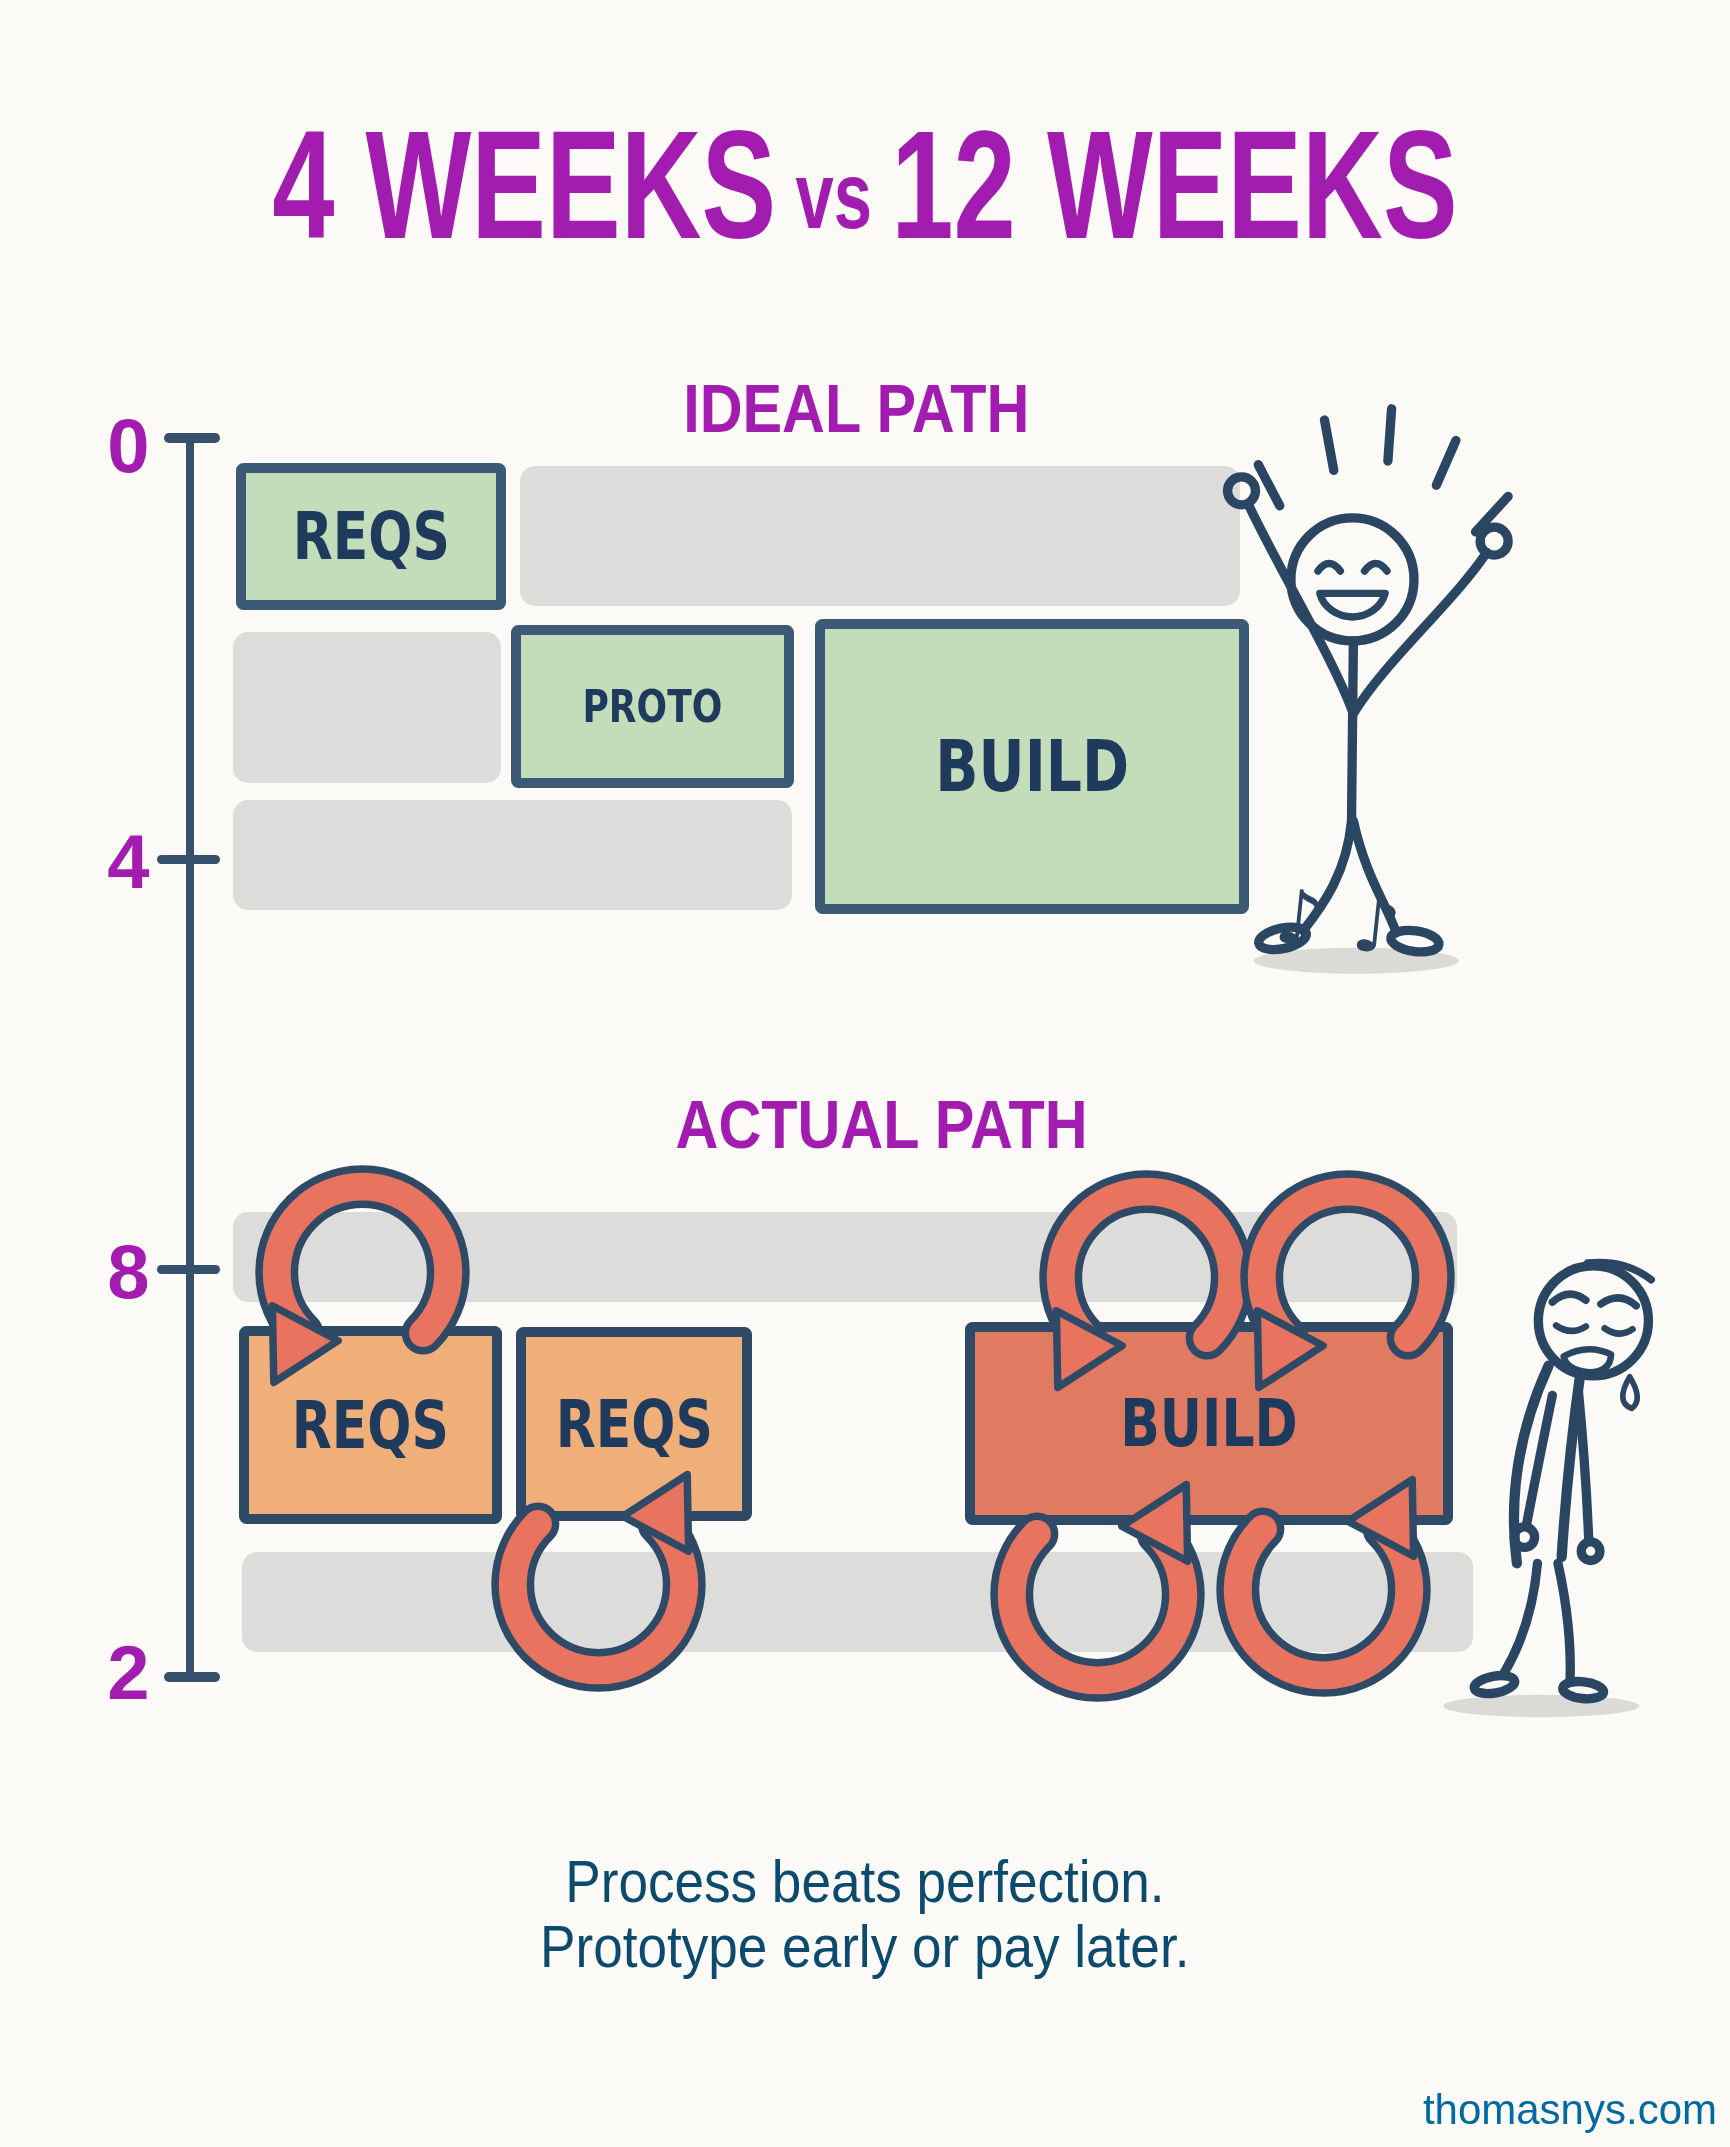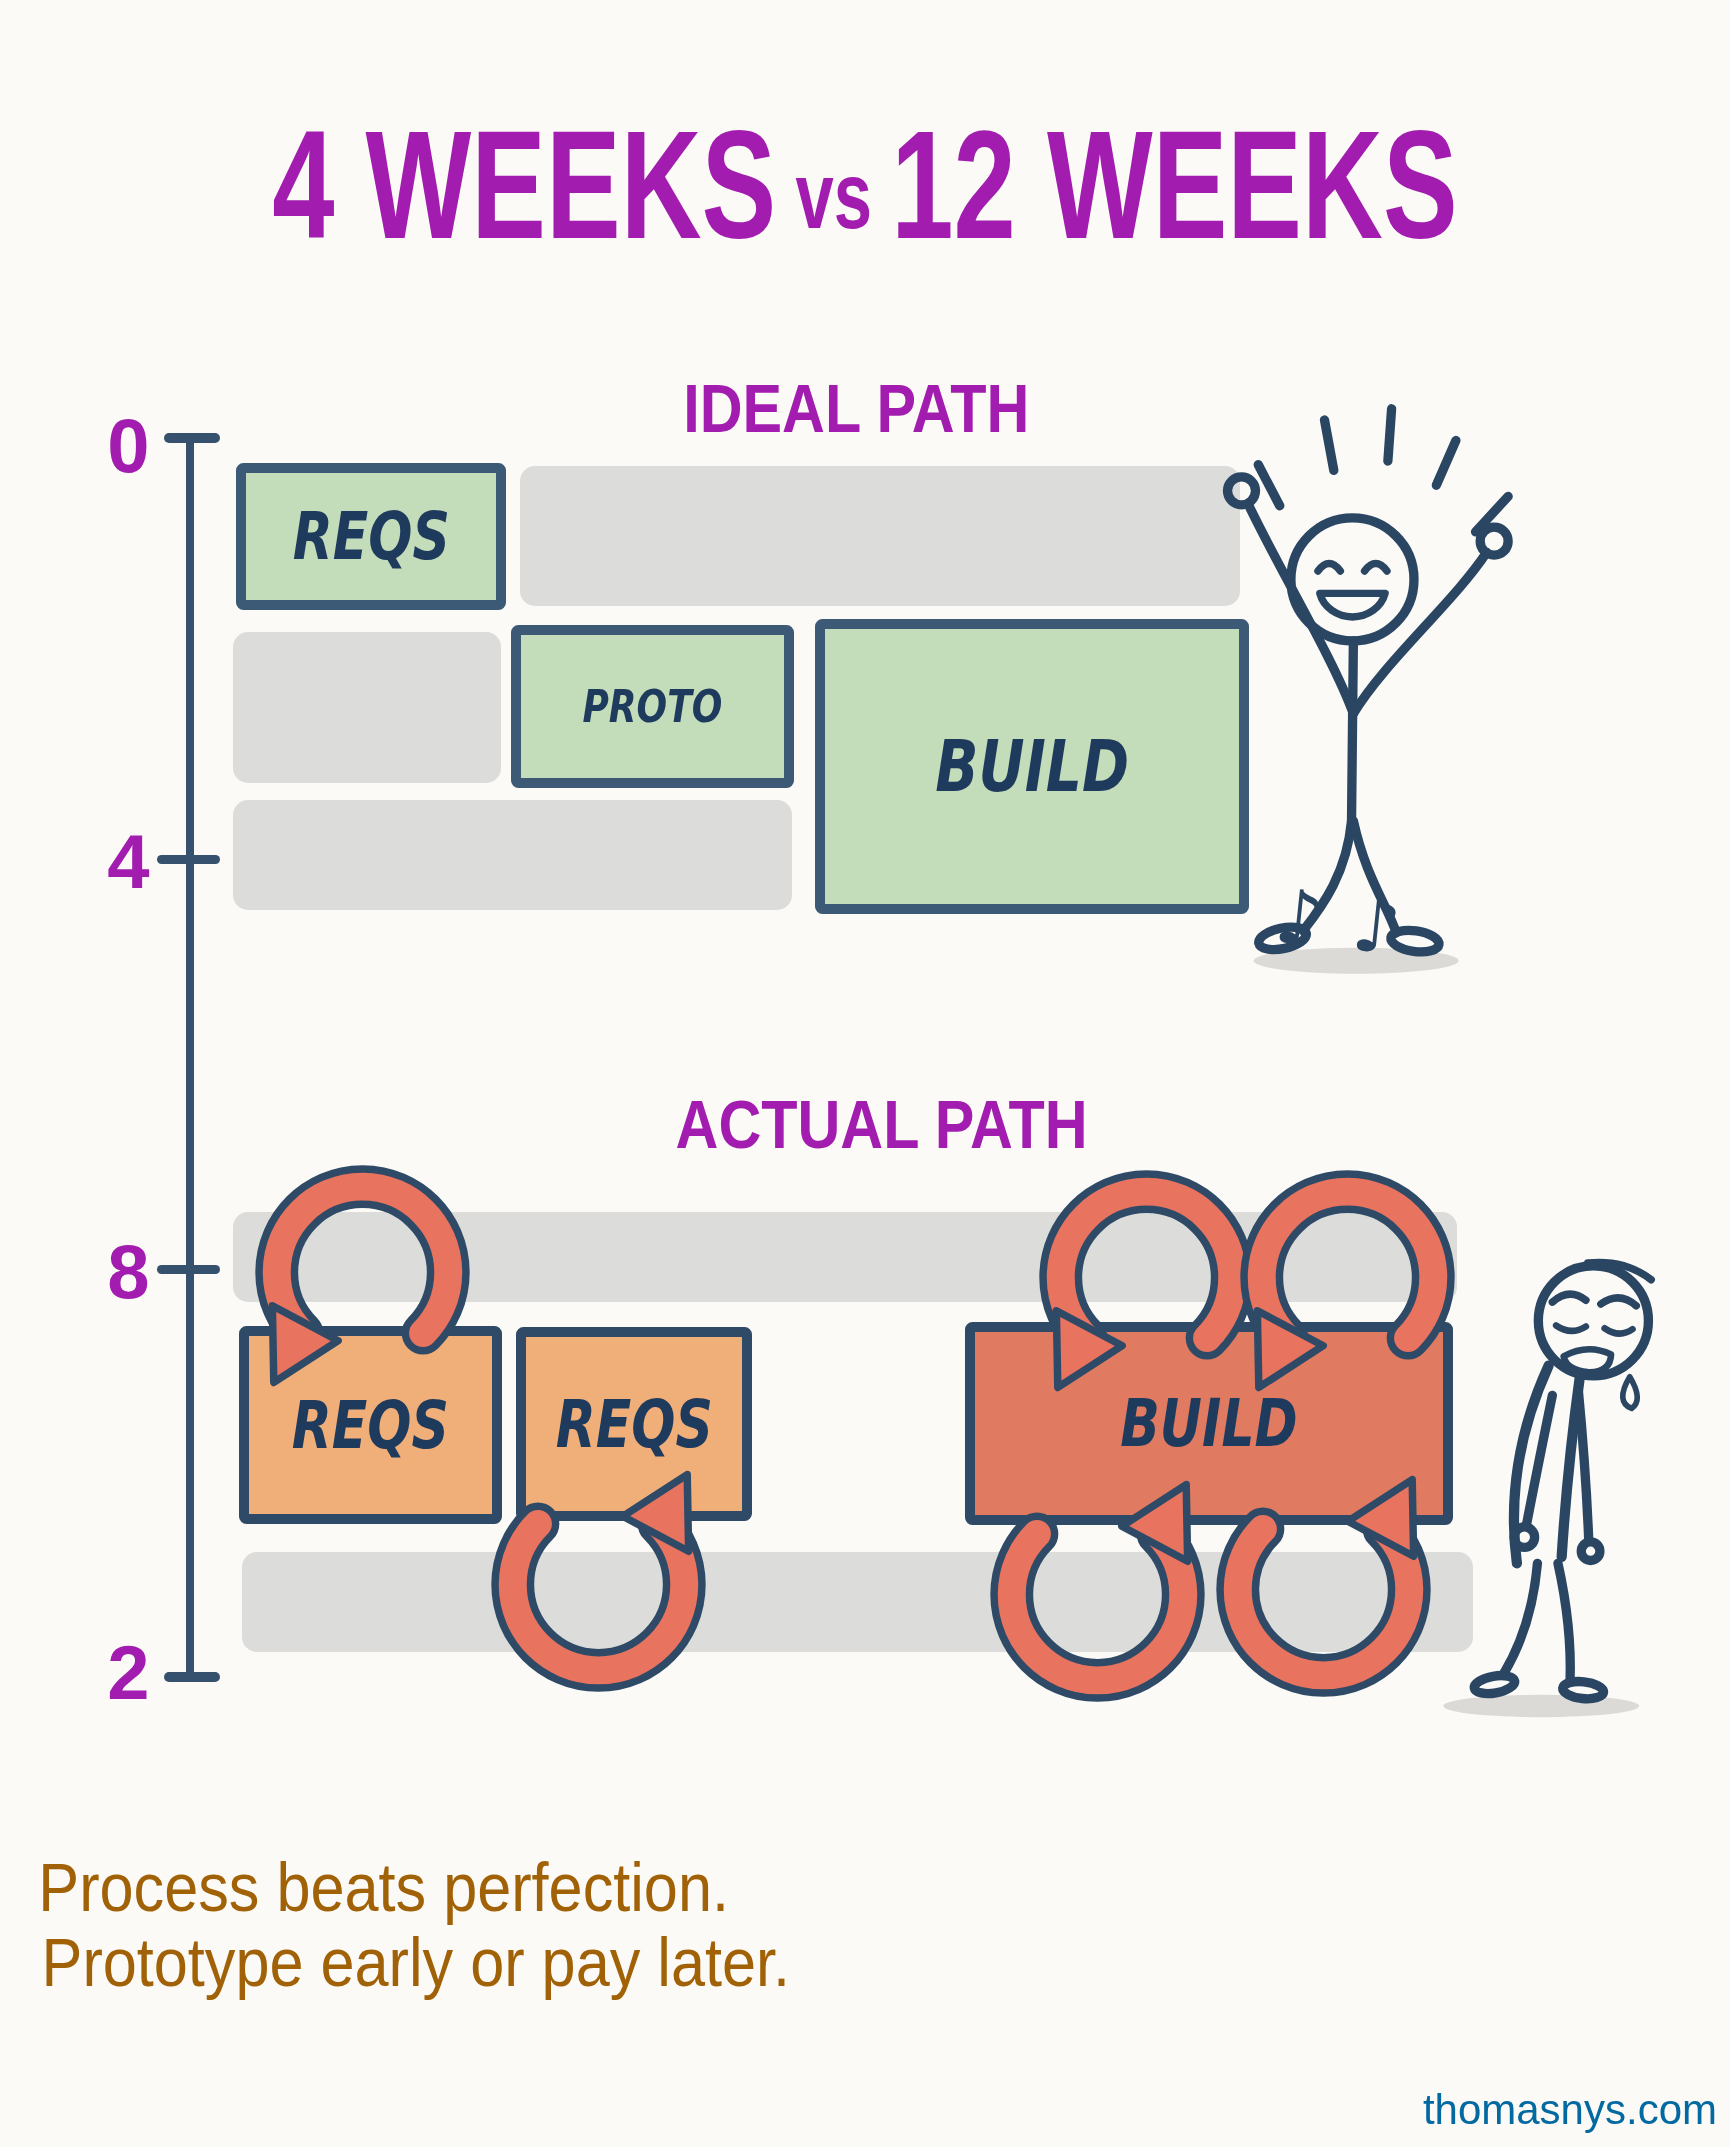--- a/index.html
+++ b/index.html
@@ -18,33 +18,33 @@
   #actual-heading{left:602px;width:559px;top:1085px;}
   
   .axis-line{position:absolute;left:186px;top:438px;width:8.4px;height:1240px;background:#35516e;border-radius:4.7px;}
   .axis-cap{position:absolute;left:164px;width:56px;height:10.3px;background:#35516e;border-radius:5.6px;}
   .axis-tick{position:absolute;left:157px;width:63px;height:9.3px;background:#35516e;border-radius:4.7px;}
   .tick-label{position:absolute;left:18.6px;width:131px;text-align:right;font-size:76px;font-weight:700;line-height:1;}
   
   .gbar{position:absolute;background:#dcdcda;border-radius:15px;}
   .box{
     position:absolute;box-sizing:border-box;display:flex;align-items:center;justify-content:center;
-    border:10.3px solid #2e4a66;border-radius:7.5px;font-weight:700;color:#1e3a5c;font-style:italic;
+    border:10.3px solid #2e4a66;border-radius:7.5px;font-weight:700;color:#1e3a5c;
   }
   .box .lbl{display:inline-block;transform:scaleX(0.80);white-space:nowrap;}
   .green{background:#c3dcba;border-color:#3c5a75;}
   .orange{background:#f0ae79;border-color:#2e4a66;}
   .redbox{background:#e07a60;border-color:#2e4a66;}
   
   .loop{position:absolute;width:261px;height:261px;overflow:visible;}
   .fig{position:absolute;overflow:visible;}
   .notes{position:absolute;left:1275px;top:878px;font-size:75px;font-weight:700;color:#2a4663;transform:rotate(6deg);letter-spacing:1.9px;}
   
-  .caption{position:absolute;top:1850px;left:0;width:100%;
-    font-family:"Liberation Sans",sans-serif;font-size:68px;line-height:1.1;color:#a16207;}
+  .caption{position:absolute;top:1850px;left:0;width:100%;text-align:center;
+    font-family:"Liberation Sans",sans-serif;font-size:59px;line-height:1.1;color:#0c4a6e;}
   .caption .inner{display:inline-block;transform:scaleX(0.90);white-space:nowrap;}
   .watermark{position:absolute;right:13px;top:2086px;font-family:"Liberation Sans",sans-serif;
     font-size:42px;color:#0369a1;}
 </style>
 </head>
 <body>
 
 <div class="canvas">
 
   <div class="title hand">

